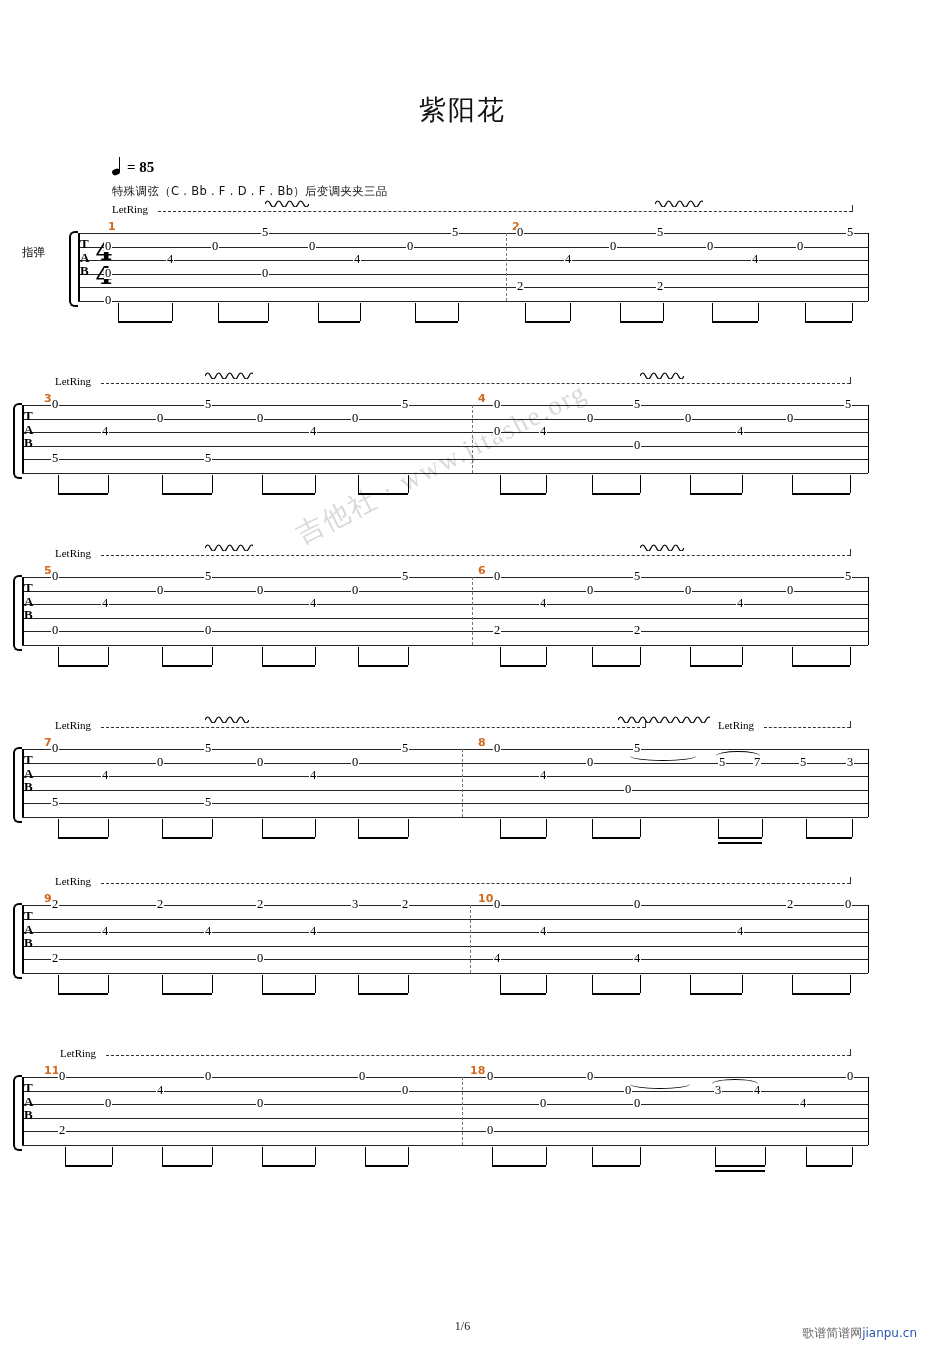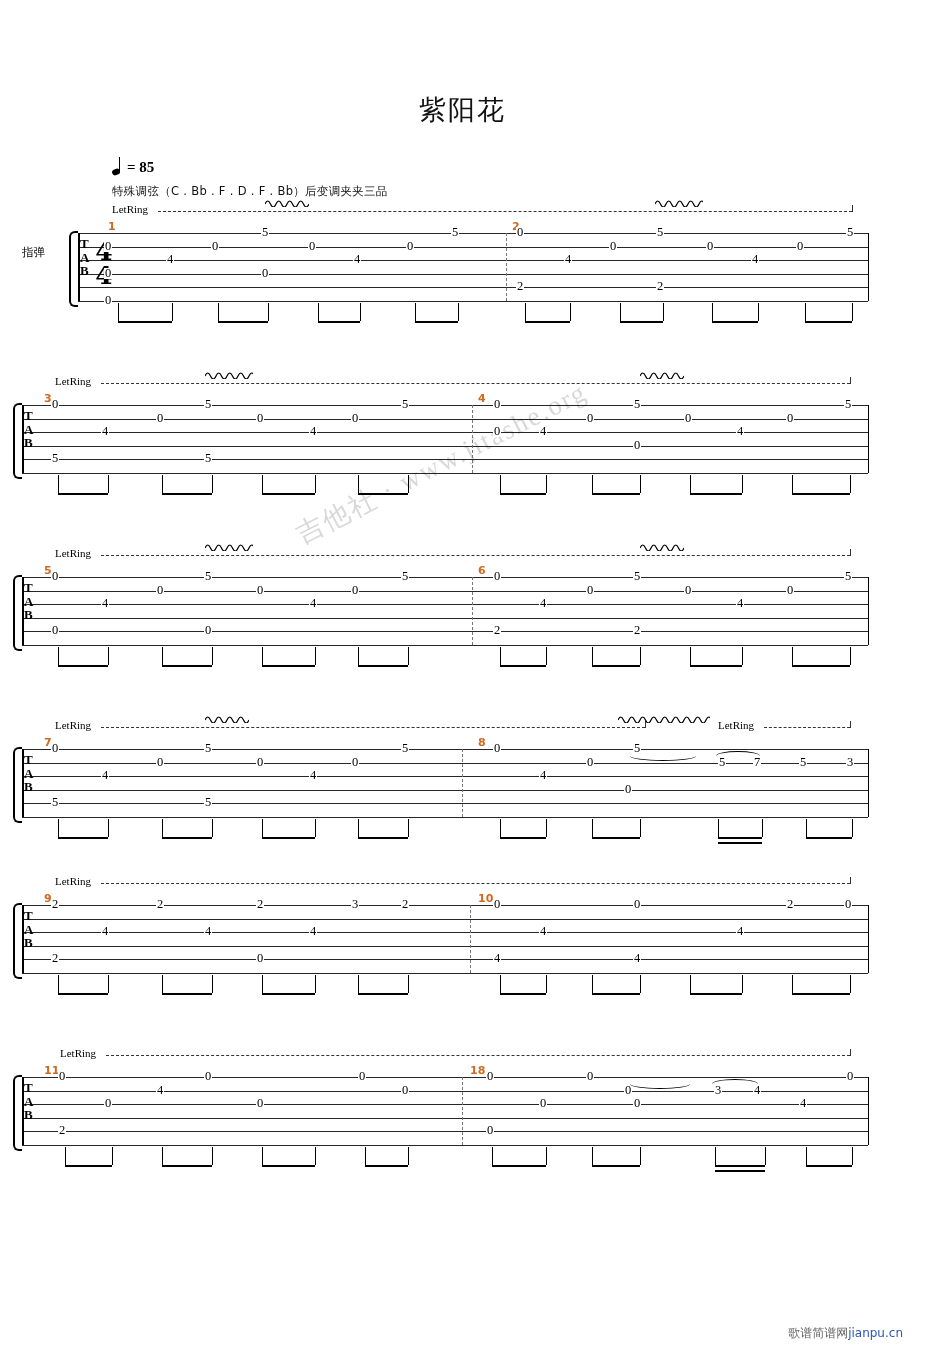--- a/index.html
+++ b/index.html
@@ -44,21 +44,21 @@
   
   .wm-diag{
     position:absolute;left:290px;top:520px;
     font-family:"Liberation Serif",serif;
     font-size:27px;color:#d8d8d8;
     transform:rotate(-27deg);transform-origin:left top;
     white-space:nowrap;letter-spacing:2px;
     user-select:none;
   }
   .wm-foot{
-    position:absolute;right:22px;bottom:16px;
+    position:absolute;right:8px;bottom:16px;
     font-family:"DejaVu Sans",sans-serif;font-size:12px;color:#666;
   }
   .wm-foot .blue{color:#2b57b5;}
   .page-num{
     position:absolute;left:0;bottom:24px;width:925px;text-align:center;
     font-family:"Liberation Serif",serif;font-size:12px;color:#222;
   }
 
   
   .system{position:absolute;left:0;width:925px;}
@@ -133,20 +133,21 @@
         <span class="stem"></span>
     </span>
     <span>= 85</span>
   </div>
   <div class="tuning">特殊调弦（C . Bb . F . D . F . Bb）后变调夹夹三品</div>
 
   <div class="wm-diag">吉他社 · www.jitashe.org</div>
   <div class="wm-foot">
     <span>歌谱简谱网</span><span class="blue">jianpu.cn</span>
   </div>
+  <div class="page-num">1/6</div>
 
   <div id="systems-root">
       <div class="system" style="left: 0px; top: 181px; height: 187.5px;">
         <div class="sl" style="left: 78px; width: 790px; top: 52px;"></div>
         <div class="sl" style="left: 78px; width: 790px; top: 65.5px;"></div>
         <div class="sl" style="left: 78px; width: 790px; top: 79px;"></div>
         <div class="sl" style="left: 78px; width: 790px; top: 92.5px;"></div>
         <div class="sl" style="left: 78px; width: 790px; top: 106px;"></div>
         <div class="sl" style="left: 78px; width: 790px; top: 119.5px;"></div>
         <div class="barline thick" style="left: 78px; top: 52px; height: 67.5px;"></div>

